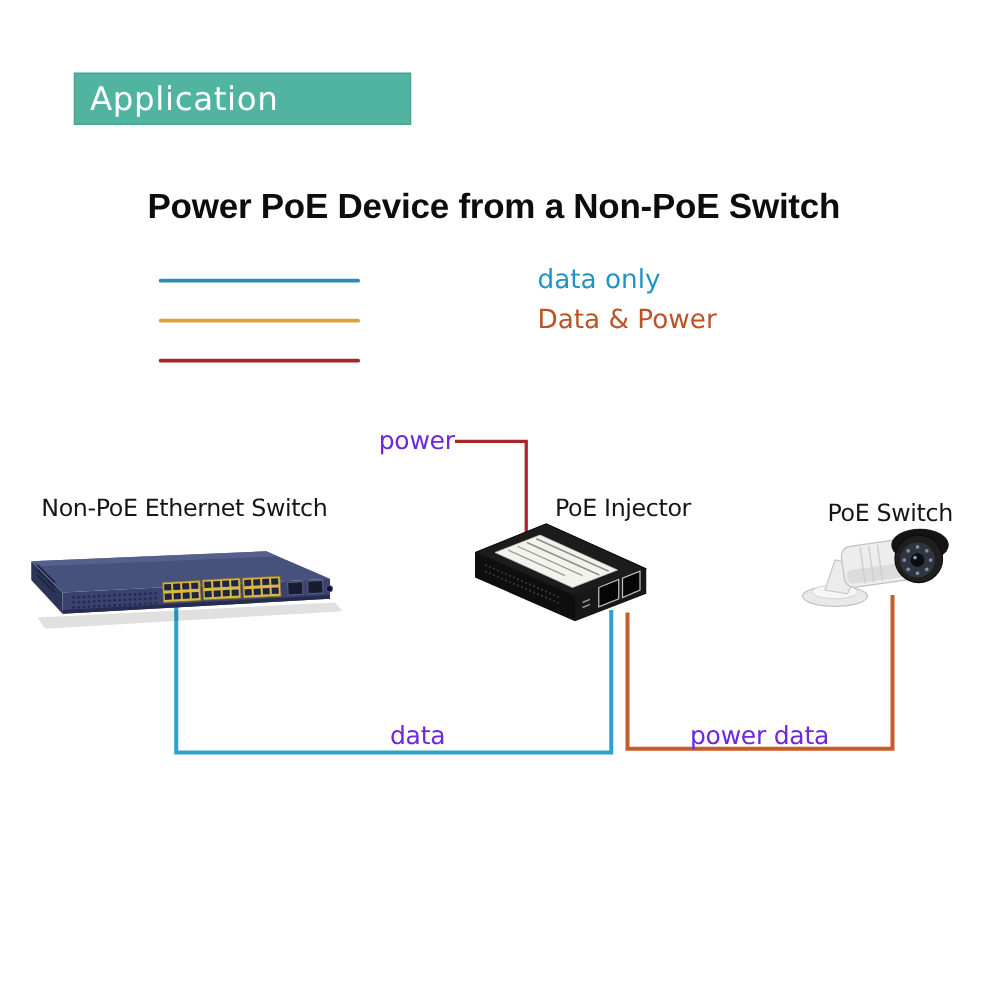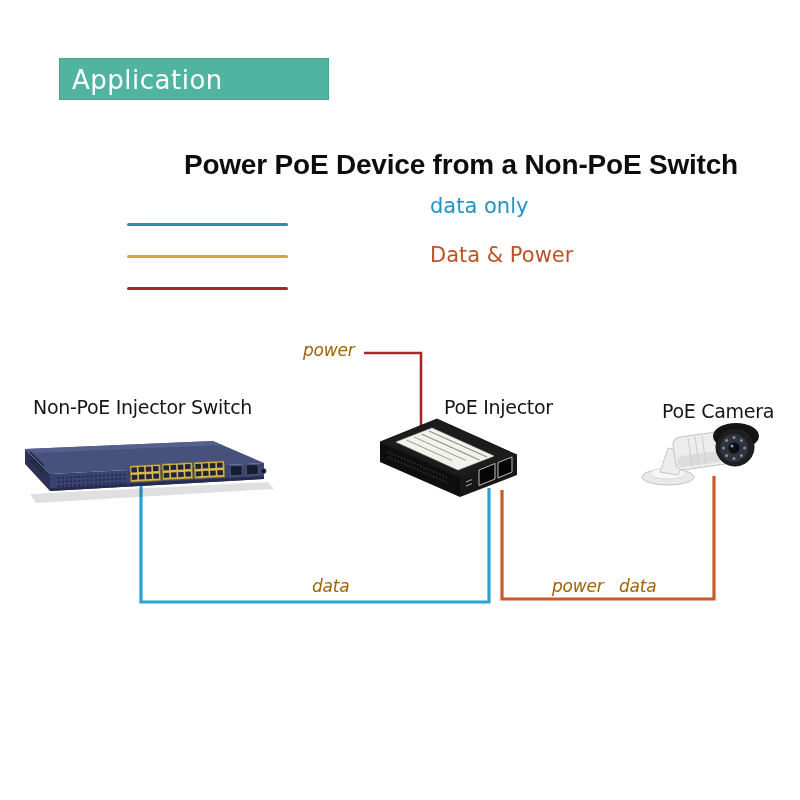--- a/index.html
+++ b/index.html
@@ -2,43 +2,43 @@
 <html><head>
 <meta charset="utf-8">
 <style>
   html,body{margin:0;padding:0;background:#fff;}
   .page{position:relative;width:800px;height:800px;background:#ffffff;overflow:hidden;
         font-family:"DejaVu Sans","Liberation Sans",sans-serif;}
   .abs{position:absolute;}
   .badge{left:59px;top:58px;width:270px;height:42px;line-height:42px;
          padding-left:12px;box-sizing:border-box;font-size:26px;letter-spacing:0.5px;
          border:1px solid rgba(0,0,0,0.10);}
-  .title{left:118px;top:149px;width:620px;text-align:right;
+  .title{left:118px;top:149px;width:620px;text-align:left;
          font-family:"Liberation Sans",sans-serif;font-weight:bold;
          font-size:28px;color:#0d0d0d;letter-spacing:-0.2px;}
   .legend-line{left:127px;width:161px;height:3px;border-radius:2px;}
   .legend-label{left:430px;font-size:21px;font-weight:500;}
   .dev-label{color:#151515;font-size:19px;letter-spacing:-0.3px;}
-  .cable-label{color:#a16207;font-size:17px;letter-spacing:-0.2px;font-style:italic;}
+  .cable-label{color:#6d28d9;font-size:20px;letter-spacing:-0.2px;}
   svg{display:block;}
 </style>
 </head>
 <body>
 
 <div class="page">
 
   <div class="abs badge" style="background-color: rgb(80, 180, 160); color: rgb(255, 255, 255);">Application diagram</div>
 
   <div class="abs title">Power PoE Device from a Non-PoE Switch</div>
 
   <div class="abs legend-line" style="top: 223px; background-color: rgb(45, 140, 179);"></div>
   <div class="abs legend-line" style="top: 255px; background-color: rgb(216, 163, 60);"></div>
   <div class="abs legend-line" style="top: 287px; background-color: rgb(165, 39, 43);"></div>
 
-  <div class="abs legend-label" style="top: 194px; color: rgb(31, 147, 198);">data only</div>
+  <div class="abs legend-label" style="top: 211px; color: rgb(31, 147, 198);">data only</div>
   <div class="abs legend-label" style="top: 243px; color: rgb(188, 83, 39); text-align: right;">Data &amp; Power</div>
 
   <svg class="abs" style="left:0;top:0" width="800" height="800" viewBox="0 0 800 800">
 
     <path d="M364 353 H421 V432" fill="none" stroke-width="2.6" stroke="#a8262b"></path>
     <path d="M141 476 V602 H489 V488" fill="none" stroke-width="3.2" stroke="#2ba2cf"></path>
     <path d="M502 490 V599 H714 V476" fill="none" stroke-width="3.2" stroke="#c45e2c"></path>
 
     <g>
       <path d="M30 494 L268 482 L274 489 L36 503 Z" fill="#000000" opacity="0.12"></path>
@@ -132,22 +132,22 @@
         <circle cx="734" cy="458.5" r="1.5"></circle>
           <circle cx="726.6" cy="455.4" r="1.5"></circle>
         <circle cx="723.5" cy="448" r="1.5"></circle>
           <circle cx="726.6" cy="440.6" r="1.5"></circle>
       </g>
       <circle cx="734" cy="448" r="5.5" fill="#0b0d12"></circle>
       <circle cx="732" cy="446" r="1.5" fill="#9fb3d6" opacity="0.85"></circle>
     </g>
   </svg>
 
-  <div class="abs dev-label" style="left:33px;top:396px">Non-PoE Injector Switch</div>
+  <div class="abs dev-label" style="left:33px;top:396px">Non-PoE Ethernet Switch</div>
   <div class="abs dev-label" style="left:444px;top:396px">PoE Injector</div>
-  <div class="abs dev-label" style="left:662px;top:400px">PoE Camera</div>
+  <div class="abs dev-label" style="left:662px;top:400px">PoE Switch</div>
 
   <div class="abs cable-label" style="left:303px;top:340px">power</div>
   <div class="abs cable-label" style="left:312px;top:576px">data</div>
   <div class="abs cable-label" style="left:552px;top:576px">power</div>
   <div class="abs cable-label" style="left:619px;top:576px">data</div>
 
 </div>
 
 </body></html>

